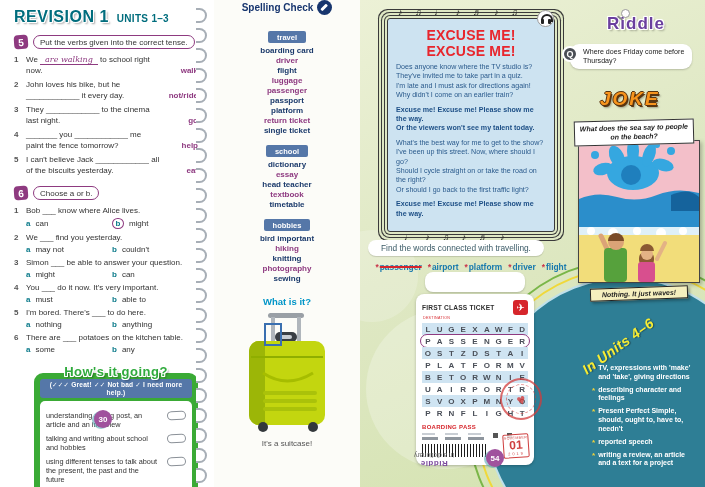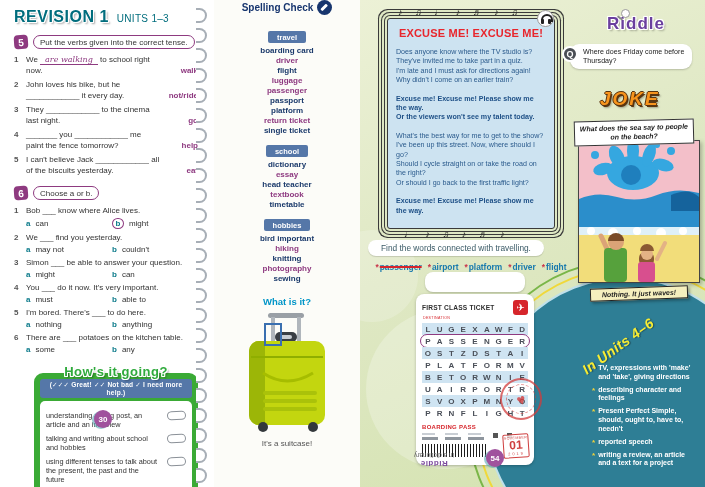--- a/index.html
+++ b/index.html
@@ -5,21 +5,21 @@
   html,body{margin:0;padding:0;background:#9a9a9a;}
   *{box-sizing:border-box;}
   #spread{position:relative;width:705px;height:487px;background:#fff;overflow:hidden;
     font-family:"Liberation Sans","DejaVu Sans",sans-serif;}
 
   
   .page-left{position:absolute;left:0;top:0;width:212px;height:435px;background:#fff;padding:8px 14px 0 14px;}
   .rev-header{display:flex;align-items:baseline;gap:8px;margin-bottom:9px;}
   .rev-title{font-size:16px;font-weight:800;color:#006d7d;letter-spacing:.5px;
     text-shadow:1px 0 #fff,-1px 0 #fff,0 1px #fff,0 -1px #fff,1px 1px #fff,-1px -1px #fff,2px 2px 2px rgba(0,0,0,.35);}
-  .rev-units{font-size:10px;font-weight:400;color:#006d7d;letter-spacing:.3px;}
+  .rev-units{font-size:10px;font-weight:700;color:#006d7d;letter-spacing:.3px;}
   .ex-head{display:flex;align-items:center;gap:5px;margin:6px 0 6px 0;}
   .ex-num{width:14px;height:14px;border-radius:4px;background:#8e3a80;color:#fff;font-size:10px;font-weight:800;
     display:flex;align-items:center;justify-content:center;transform:rotate(-4deg);flex:0 0 auto;}
   .ex-instr{border:1.3px solid #8e3a80;border-radius:7px;padding:1.5px 6px;font-size:8px;color:#333;background:#fff;}
   .ex5-row{position:relative;padding:0 38px 0 12px;margin:4px 0;font-size:8px;line-height:10.5px;color:#333;}
   .ex-it-num{position:absolute;left:0;top:0;font-weight:bold;color:#555;}
   .hint{position:absolute;right:0;bottom:0;color:#8e3a80;font-weight:bold;}
   .ans{color:#8e3a80;font-style:italic;font-family:"DejaVu Serif",serif;border-bottom:1px solid #8e3a80;padding:0 5px;}
   .ex6-item{position:relative;margin:4px 0;padding-left:12px;font-size:8px;line-height:9.5px;color:#333;}
   .ex6-opts{display:flex;margin-top:2px;}
@@ -57,23 +57,23 @@
 
   
   .page-right{position:absolute;left:360px;top:0;width:345px;height:487px;overflow:hidden;
     background:linear-gradient(155deg,#ecf1d6 0%,#dfe8c4 45%,#d3e2ae 100%);}
   .page-right::before{content:"";position:absolute;left:6px;bottom:18px;width:160px;height:160px;border-radius:50%;background:rgba(255,255,255,.25);}
   .page-right::after{content:"";position:absolute;left:-34px;top:230px;width:92px;height:92px;border-radius:50%;background:rgba(255,255,255,.2);}
 
   .song-box{position:absolute;left:27px;top:18px;width:168px;background:#cde3f1;border:1px solid #3a3a3a;border-radius:3px;
     padding:8px 8px 7px 8px;z-index:2;
     box-shadow:0 0 0 2px #dfe8c4,0 0 0 3px #3a3a3a,0 0 0 5px #dfe8c4,0 0 0 6px #3a3a3a,0 0 0 8px #dfe8c4,0 0 0 9px #3a3a3a;}
-  .song-title{text-align:center;font-size:11px;font-weight:800;color:#e8262d;letter-spacing:.2px;margin-bottom:4px;}
+  .song-title{text-align:center;font-size:14px;font-weight:800;color:#e8262d;letter-spacing:.2px;margin-bottom:4px;}
   .song-line{font-size:7.1px;line-height:9.4px;color:#2a5a8c;}
-  .stanza{margin-bottom:5px;margin-top:9px;}
+  .stanza{margin-bottom:5px;}
   .stanza.bold .song-line{font-weight:bold;color:#1d4f86;}
   .notes{position:absolute;font-size:9px;color:#222;letter-spacing:5px;white-space:nowrap;z-index:3;}
   .notes.top{top:-12px;left:10px;}
   .notes.bottom{bottom:-11px;left:16px;}
   .hp{position:absolute;right:0px;top:-9px;width:17px;height:17px;border-radius:50%;background:#fff;border:1px solid #999;z-index:4;}
   .hp::before{content:"";position:absolute;left:3px;top:3px;width:8px;height:6px;border:2px solid #222;border-bottom:none;border-radius:6px 6px 0 0;}
   .hp::after{content:"";position:absolute;left:2.5px;top:8px;width:3px;height:4.5px;background:#222;border-radius:1px;box-shadow:7px 0 #222;}
 
   .find-bar{position:absolute;left:8px;top:240px;width:176px;height:16px;background:#fff;border-radius:8px;
     display:flex;align-items:center;justify-content:center;font-size:8.3px;color:#3a5a66;box-shadow:0 1px 1px rgba(0,0,0,.15);z-index:2;}

